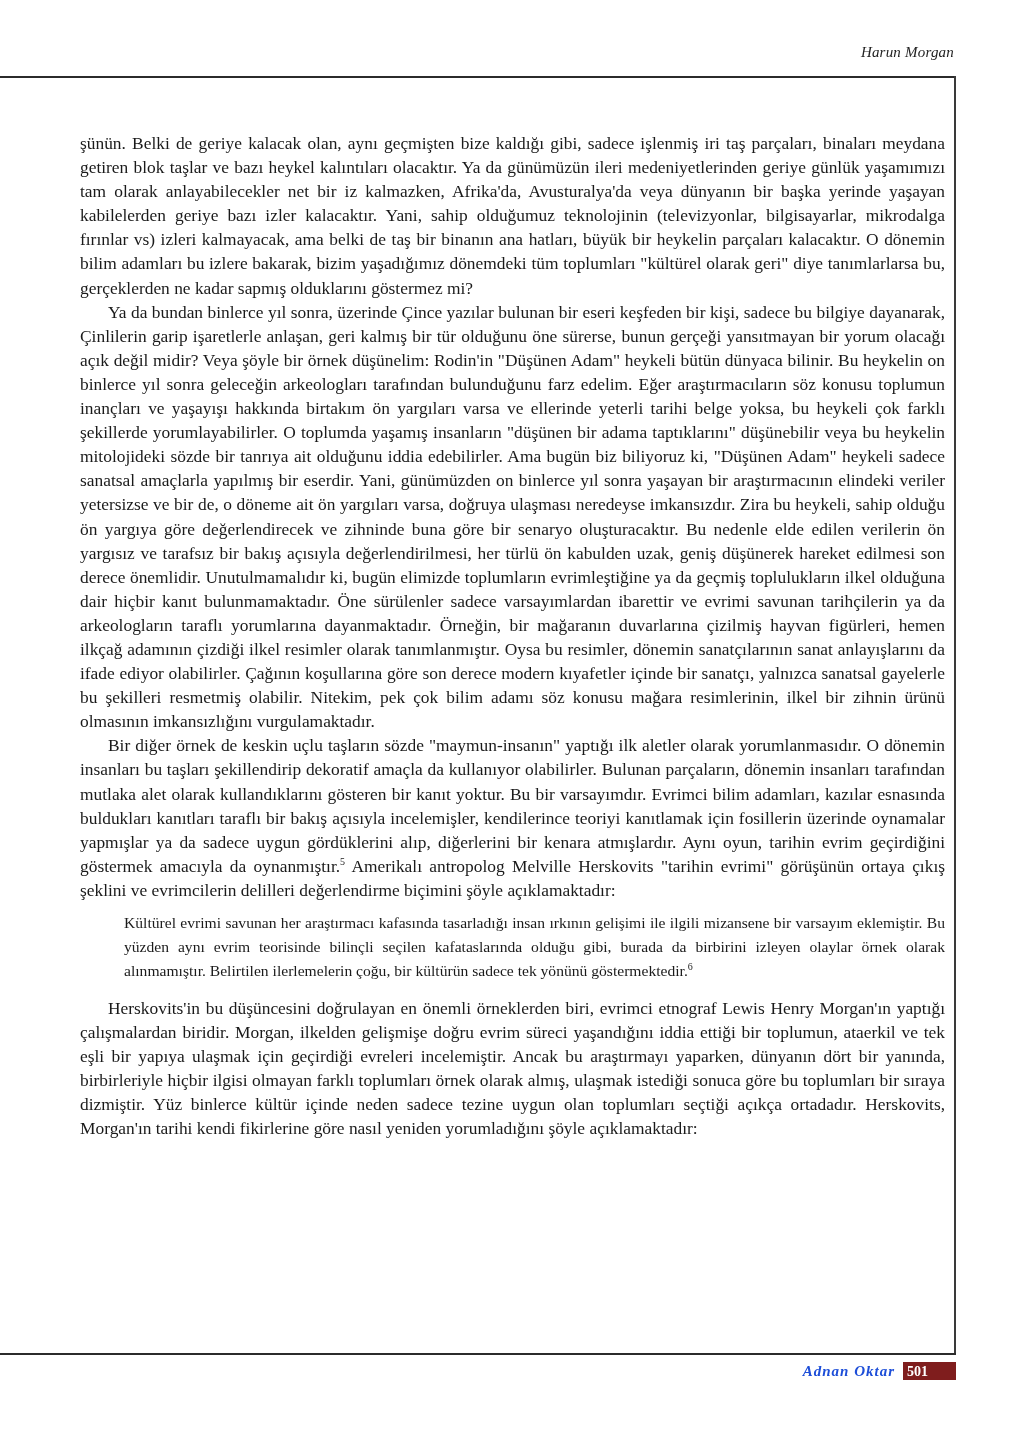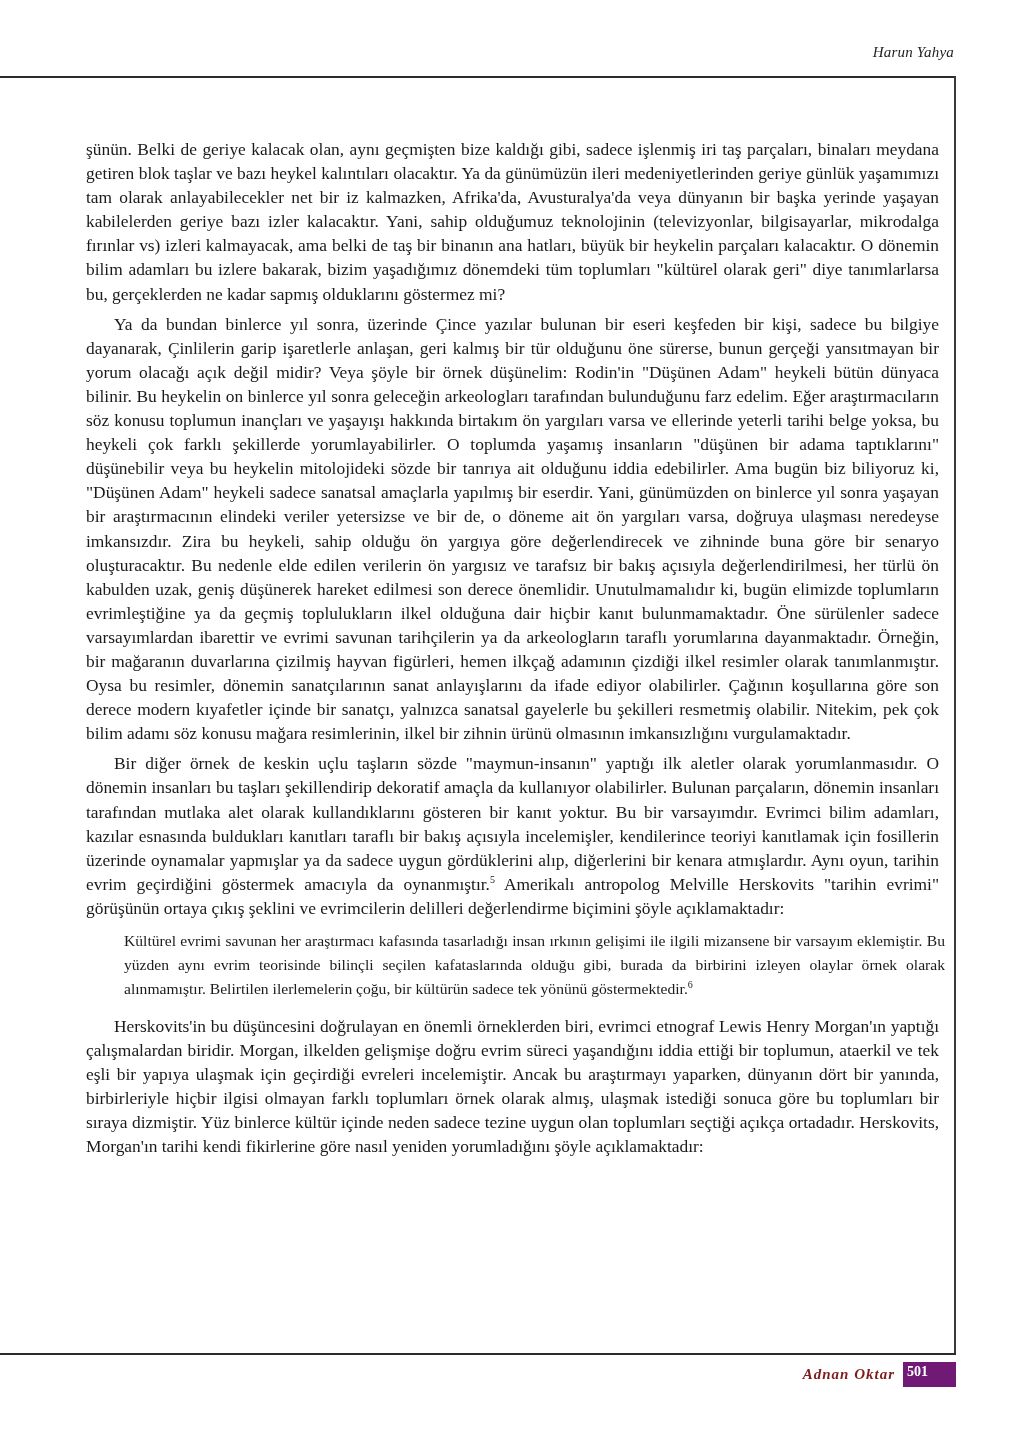--- a/index.html
+++ b/index.html
@@ -8,33 +8,33 @@
   .running-head { position:absolute; top:44px; right:78px; font-style:italic; font-size:15px;
                   letter-spacing:0.2px; color:#222; }
   .frame-top { position:absolute; top:76px; left:0; width:956px; height:0;
                border-top:2px solid #2b2b2b; }
   .frame-right { position:absolute; top:76px; left:954px; width:0; height:1279px;
                  border-left:2px solid #3a3a3a; }
   .frame-bottom { position:absolute; top:1353px; left:0; width:956px; height:0;
                   border-top:2px solid #2b2b2b; }
   .text-block { position:absolute; top:131px; left:80px; width:865px;
                 font-size:17.4px; line-height:24.1px; text-align:justify; }
-  .text-block p { margin:6px; text-indent:0; }
+  .text-block p { margin:0; text-indent:0; }
   .text-block p.indent { text-indent:28px; }
   .text-block p.quote { font-size:15.6px; line-height:24.2px; margin:9px 0 12px 44px; }
   sup { font-size:10px; line-height:0; vertical-align:super; }
   .footer { position:absolute; top:1362px; right:76px; display:flex; align-items:center; gap:8px; }
-  .footer-author { font-style:italic; font-weight:bold; font-size:15px; letter-spacing:1px; color:#7f1d1d; }
-  .page-number { background:#701a75; color:#fff; font-weight:bold; font-size:14px;
-                 width:53px; height:25px; line-height:19px; padding-left:4px; box-sizing:border-box; }
+  .footer-author { font-style:italic; font-weight:bold; font-size:15px; letter-spacing:1px; color:#1d4ed8; }
+  .page-number { background:#7f1d1d; color:#fff; font-weight:bold; font-size:14px;
+                 width:53px; height:18px; line-height:19px; padding-left:4px; box-sizing:border-box; }
 </style>
 </head>
 <body>
 
-<div class="running-head">Harun Yahya</div>
+<div class="running-head">Harun Morgan</div>
 
 <div class="frame-top"></div>
 <div class="frame-right"></div>
 <div class="frame-bottom"></div>
 
 <div class="text-block">
   <p>şünün. Belki de geriye kalacak olan, aynı geçmişten bize kaldığı gibi, sadece işlenmiş iri taş parçaları, binaları meydana getiren blok taşlar ve bazı heykel kalıntıları olacaktır. Ya da günümüzün ileri medeniyetlerinden geriye günlük yaşamımızı tam olarak anlayabilecekler net bir iz kalmazken, Afrika'da, Avusturalya'da veya dünyanın bir başka yerinde yaşayan kabilelerden geriye bazı izler kalacaktır.  Yani, sahip olduğumuz teknolojinin (televizyonlar, bilgisayarlar, mikrodalga fırınlar vs) izleri kalmayacak, ama belki de taş bir binanın ana hatları, büyük bir heykelin parçaları kalacaktır. O dönemin bilim adamları bu izlere bakarak, bizim yaşadığımız dönemdeki tüm toplumları "kültürel olarak geri" diye tanımlarlarsa bu, gerçeklerden ne kadar sapmış olduklarını göstermez mi?</p>
   <p class="indent">Ya da bundan binlerce yıl sonra, üzerinde Çince yazılar bulunan bir eseri keşfeden bir kişi, sadece bu bilgiye dayanarak, Çinlilerin garip işaretlerle anlaşan, geri kalmış bir tür olduğunu öne sürerse, bunun gerçeği yansıtmayan bir yorum olacağı açık değil midir? Veya şöyle bir örnek düşünelim: Rodin'in "Düşünen Adam" heykeli bütün dünyaca bilinir. Bu heykelin on binlerce yıl sonra geleceğin arkeologları tarafından bulunduğunu farz edelim. Eğer araştırmacıların söz konusu toplumun inançları ve yaşayışı hakkında birtakım ön yargıları varsa ve ellerinde yeterli tarihi belge yoksa, bu heykeli çok farklı şekillerde yorumlayabilirler. O toplumda yaşamış insanların "düşünen bir adama taptıklarını" düşünebilir veya bu heykelin mitolojideki sözde bir tanrıya ait olduğunu iddia edebilirler. Ama bugün biz biliyoruz ki, "Düşünen Adam" heykeli sadece sanatsal amaçlarla yapılmış bir eserdir. Yani, günümüzden on binlerce yıl sonra yaşayan bir araştırmacının elindeki veriler yetersizse ve bir de, o döneme ait ön yargıları varsa, doğruya ulaşması neredeyse imkansızdır. Zira bu heykeli, sahip olduğu ön yargıya göre değerlendirecek ve zihninde buna göre bir senaryo oluşturacaktır. Bu nedenle elde edilen verilerin ön yargısız ve tarafsız bir bakış açısıyla değerlendirilmesi, her türlü ön kabulden uzak, geniş düşünerek hareket edilmesi son derece önemlidir. Unutulmamalıdır ki, bugün elimizde toplumların evrimleştiğine ya da geçmiş toplulukların ilkel olduğuna dair hiçbir kanıt bulunmamaktadır. Öne sürülenler sadece varsayımlardan ibarettir ve evrimi savunan tarihçilerin ya da arkeologların taraflı yorumlarına dayanmaktadır. Örneğin, bir mağaranın duvarlarına çizilmiş hayvan figürleri, hemen ilkçağ adamının çizdiği ilkel resimler olarak tanımlanmıştır. Oysa bu resimler, dönemin sanatçılarının sanat anlayışlarını da  ifade ediyor olabilirler. Çağının koşullarına göre son derece modern kıyafetler içinde bir sanatçı, yalnızca sanatsal gayelerle bu şekilleri resmetmiş olabilir. Nitekim, pek çok bilim adamı söz konusu mağara resimlerinin, ilkel bir zihnin ürünü olmasının imkansızlığını vurgulamaktadır.</p>
   <p class="indent"><span>Bir diğer örnek de keskin uçlu taşların sözde "maymun-insanın" yaptığı ilk aletler olarak yorumlanmasıdır. O dönemin insanları bu taşları şekillendirip dekoratif amaçla da kullanıyor olabilirler. Bulunan parçaların, dönemin insanları tarafından mutlaka alet olarak kullandıklarını gösteren bir kanıt yoktur. Bu bir varsayımdır. Evrimci bilim adamları, kazılar esnasında buldukları kanıtları taraflı bir bakış açısıyla incelemişler, kendilerince teoriyi kanıtlamak için fosillerin üzerinde oynamalar yapmışlar ya da sadece uygun gördüklerini alıp, diğerlerini bir kenara atmışlardır. Aynı oyun, tarihin evrim geçirdiğini göstermek amacıyla da oynanmıştır.</span><sup>5</sup><span> Amerikalı antropolog Melville Herskovits "tarihin evrimi" görüşünün ortaya çıkış şeklini ve evrimcilerin delilleri değerlendirme biçimini şöyle açıklamaktadır:</span></p>
   <p class="quote"><span>Kültürel evrimi savunan her araştırmacı kafasında tasarladığı insan ırkının gelişimi ile ilgili mizansene bir varsayım eklemiştir. Bu yüzden aynı evrim teorisinde bilinçli seçilen kafataslarında olduğu gibi, burada da birbirini izleyen olaylar örnek olarak alınmamıştır. Belirtilen ilerlemelerin çoğu, bir kültürün sadece tek yönünü göstermektedir.</span><sup>6</sup></p>

